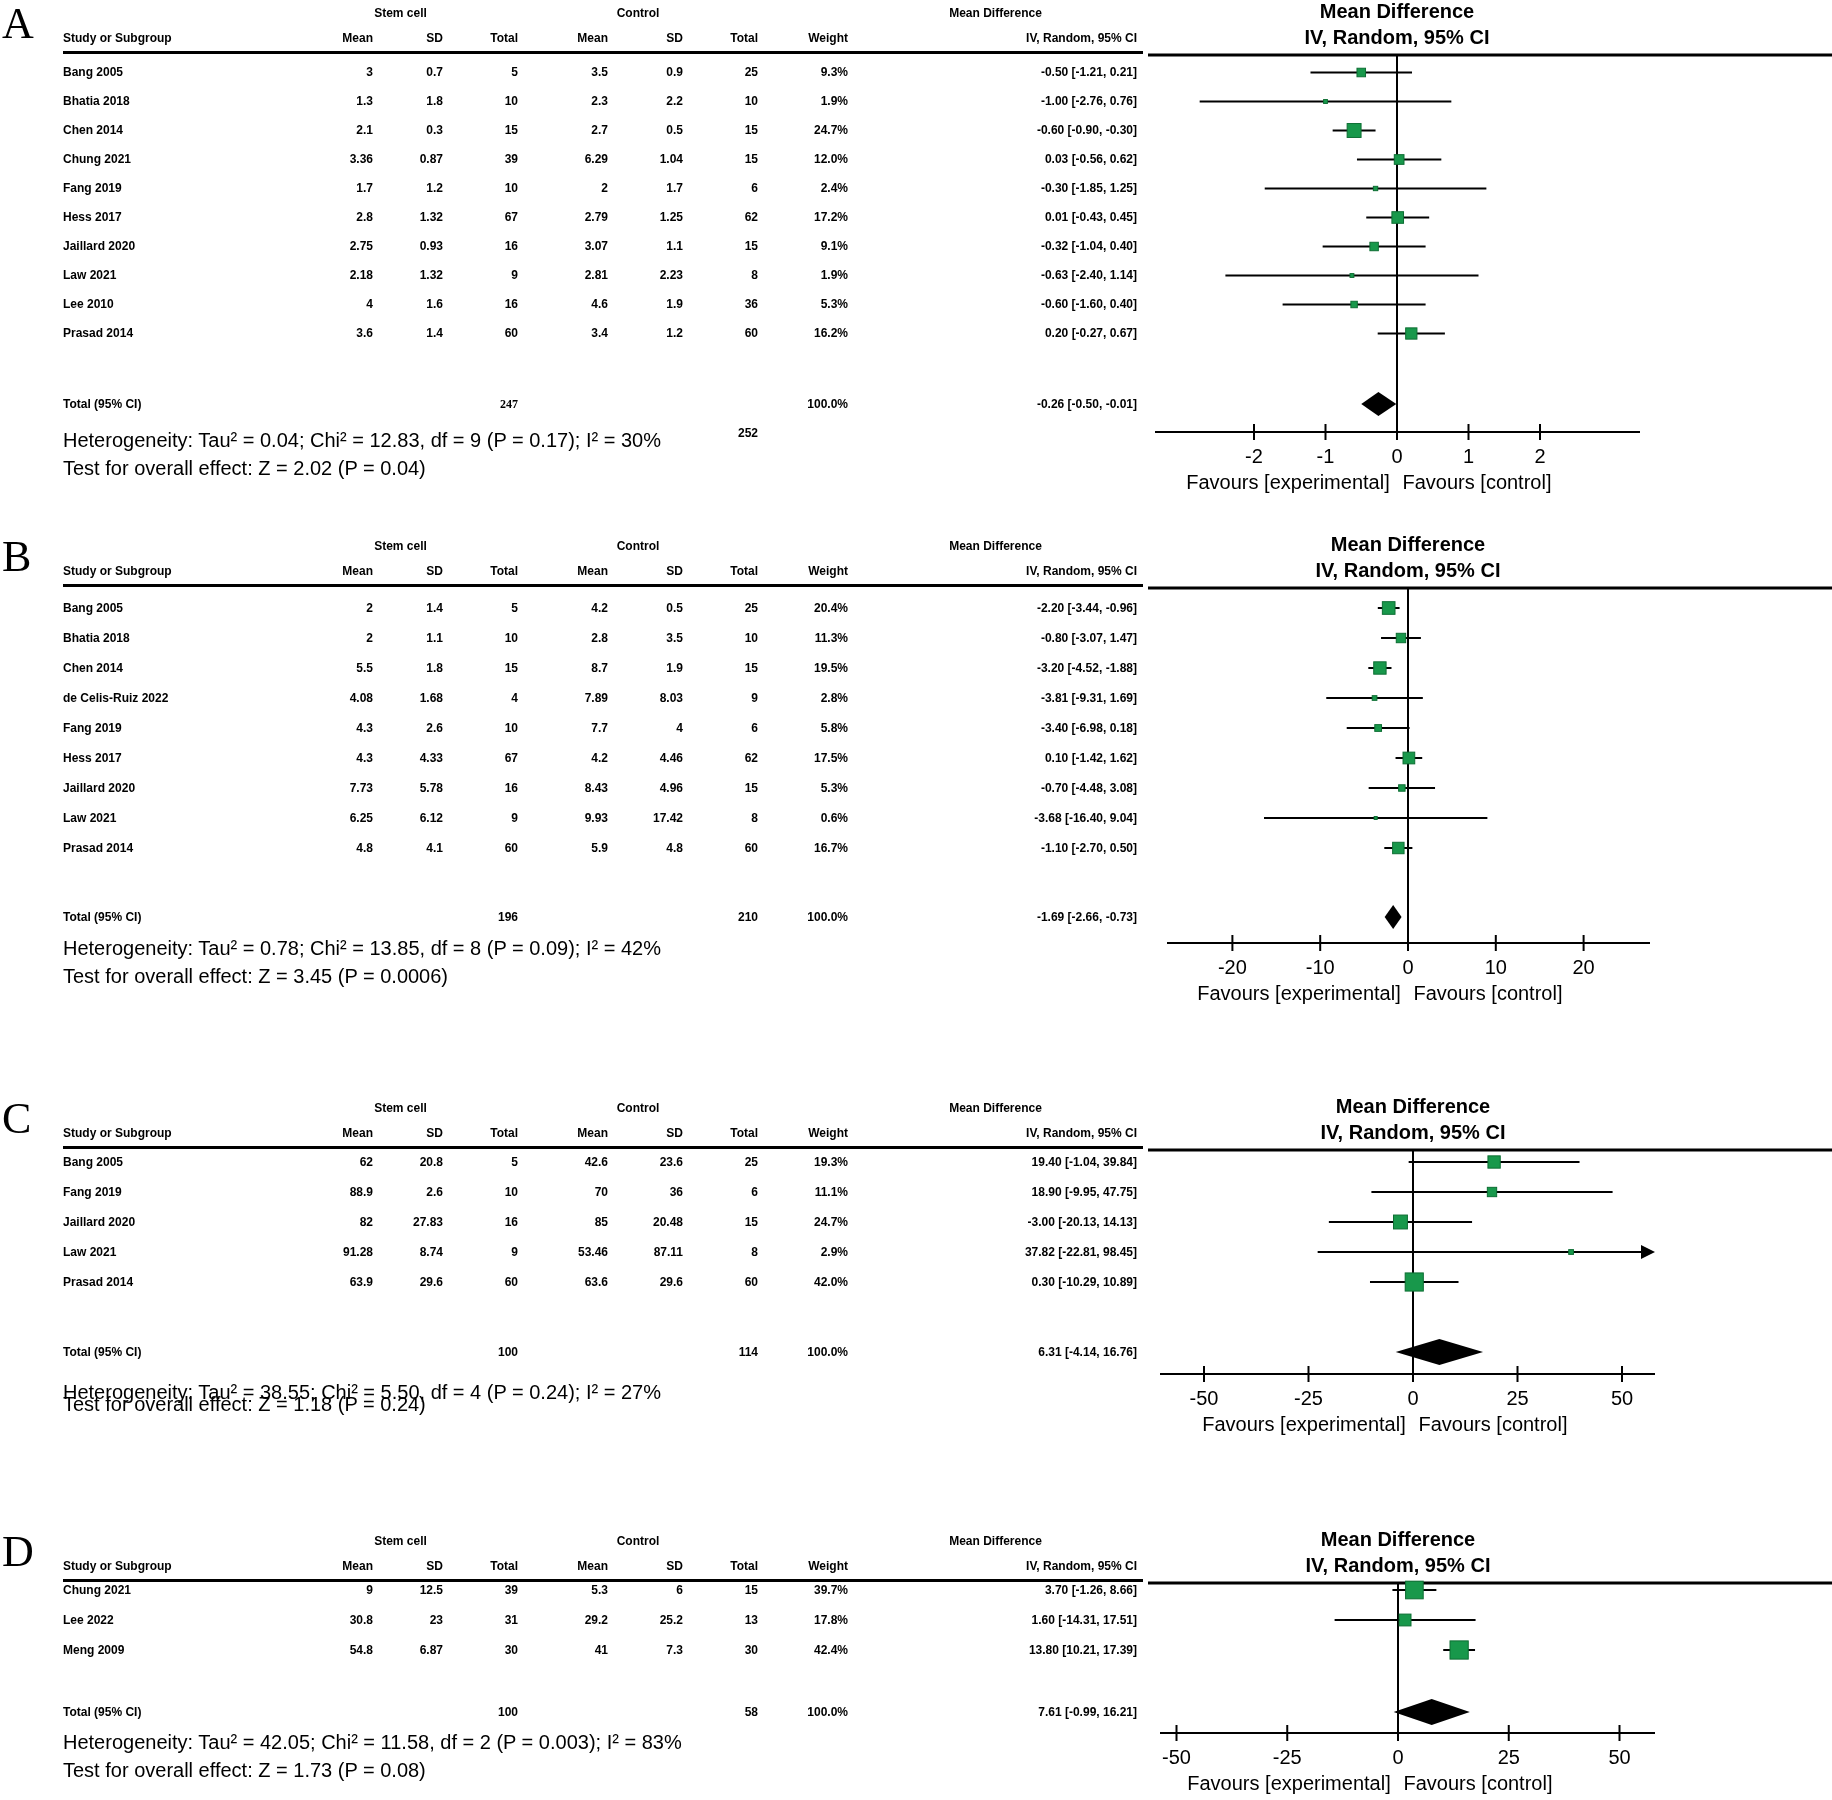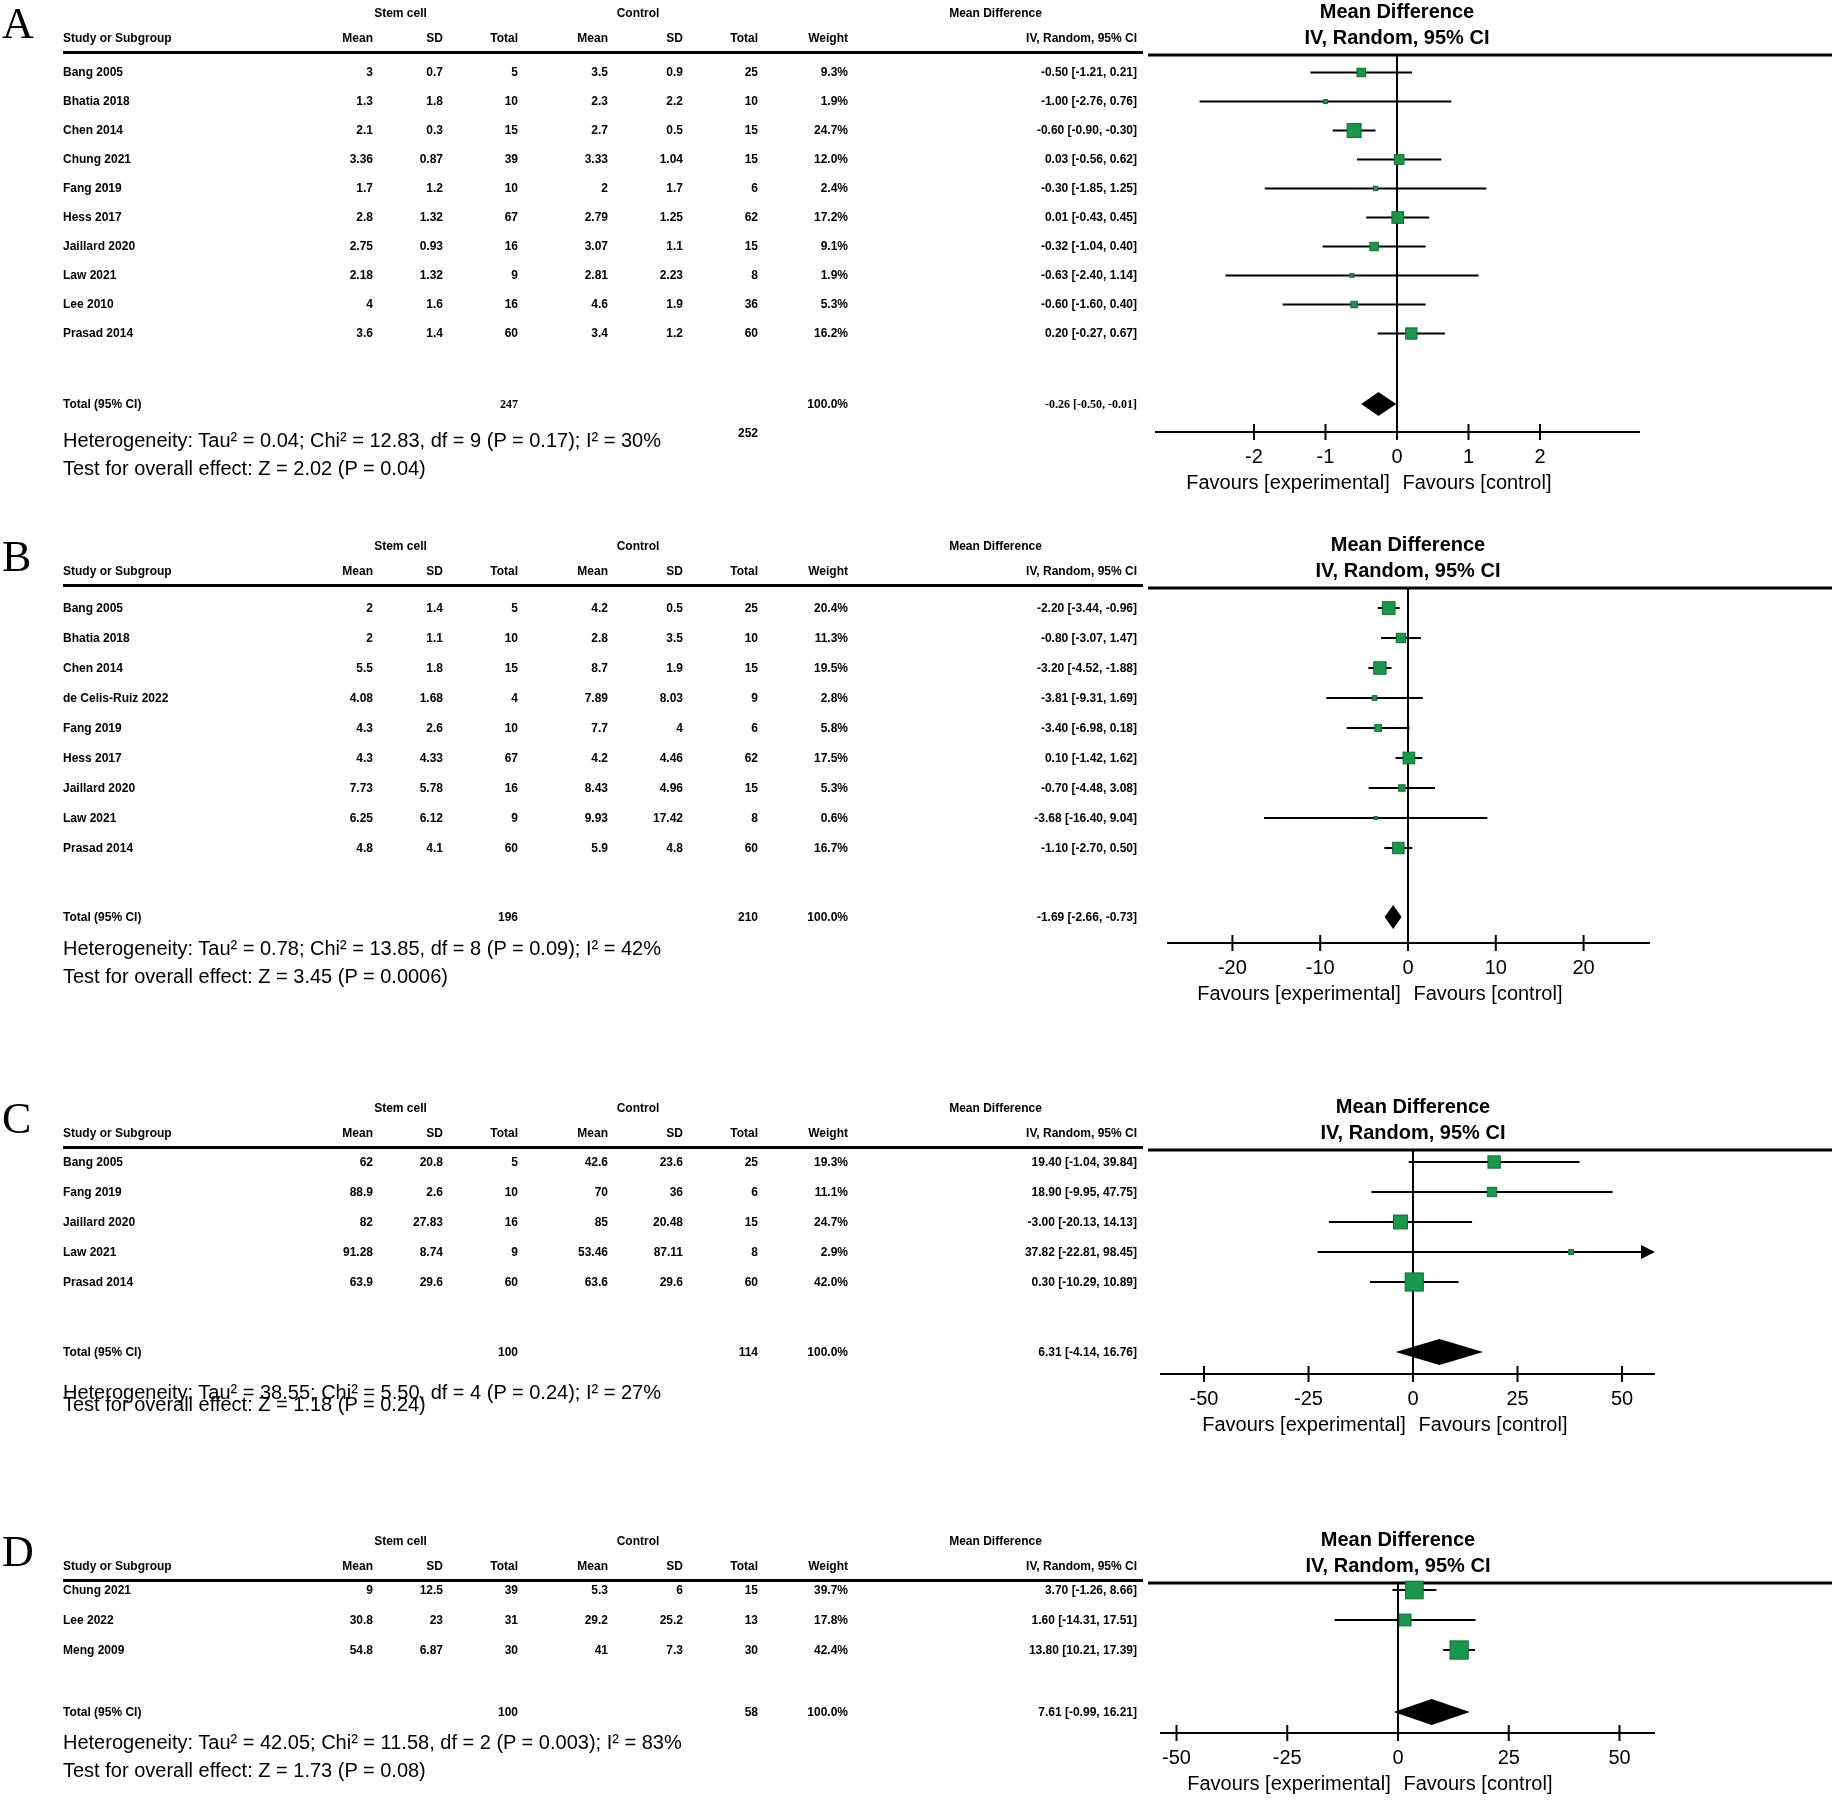--- a/index.html
+++ b/index.html
@@ -79,21 +79,21 @@
           <div class="cell num">0.5</div>
           <div class="cell num">15</div>
           <div class="cell num">24.7%</div>
           <div class="cell ci">-0.60 [-0.90, -0.30]</div>
         </div>
         <div class="trow datarow" style="top: 145px; height: 29px; line-height: 29px;">
           <div class="cell study">Chung 2021</div>
           <div class="cell num">3.36</div>
           <div class="cell num">0.87</div>
           <div class="cell num">39</div>
-          <div class="cell num">3.33</div>
+          <div class="cell num">6.29</div>
           <div class="cell num">1.04</div>
           <div class="cell num">15</div>
           <div class="cell num">12.0%</div>
           <div class="cell ci">0.03 [-0.56, 0.62]</div>
         </div>
         <div class="trow datarow" style="top: 174px; height: 29px; line-height: 29px;">
           <div class="cell study">Fang 2019</div>
           <div class="cell num">1.7</div>
           <div class="cell num">1.2</div>
           <div class="cell num">10</div>
@@ -156,21 +156,21 @@
           <div class="cell num">1.2</div>
           <div class="cell num">60</div>
           <div class="cell num">16.2%</div>
           <div class="cell ci">0.20 [-0.27, 0.67]</div>
         </div>
         <div class="trow totalrow" style="top: 390px;">
           <div class="cell study" style="grid-column: 1 / 3;">Total (95% CI)</div>
           <div class="cell num" style="grid-column: 4; font-family: Liberation Serif, serif;">247</div>
           <div class="cell num" style="grid-column: 7; margin-top: 29px;">252</div>
           <div class="cell num" style="grid-column: 8;">100.0%</div>
-          <div class="cell ci" style="grid-column: 9; font-family: Liberation Serif, serif;">-0.26 [-0.50, -0.01]</div>
+          <div class="cell ci" style="grid-column: 9;">-0.26 [-0.50, -0.01]</div>
         </div>
         <div class="note" style="top: 429px;">Heterogeneity: Tau² = 0.04; Chi² = 12.83, df = 9 (P = 0.17); I² = 30%</div>
         <div class="note" style="top: 457px;">Test for overall effect: Z = 2.02 (P = 0.04)</div>
       </div>
       <svg class="plot" width="684" height="505" viewBox="0 0 684 505">
         <text x="249" y="18" text-anchor="middle" font-size="20" font-weight="700">Mean Difference</text>
         <text x="249" y="44" text-anchor="middle" font-size="20" font-weight="700">IV, Random, 95% CI</text>
         <line x1="0" y1="55" x2="684" y2="55" stroke="#000" stroke-width="3"></line>
         <line x1="249" y1="56" x2="249" y2="432" stroke="#000" stroke-width="2"></line>
         <line x1="162.485" y1="72.5" x2="264.015" y2="72.5" stroke="#000" stroke-width="2"></line>

